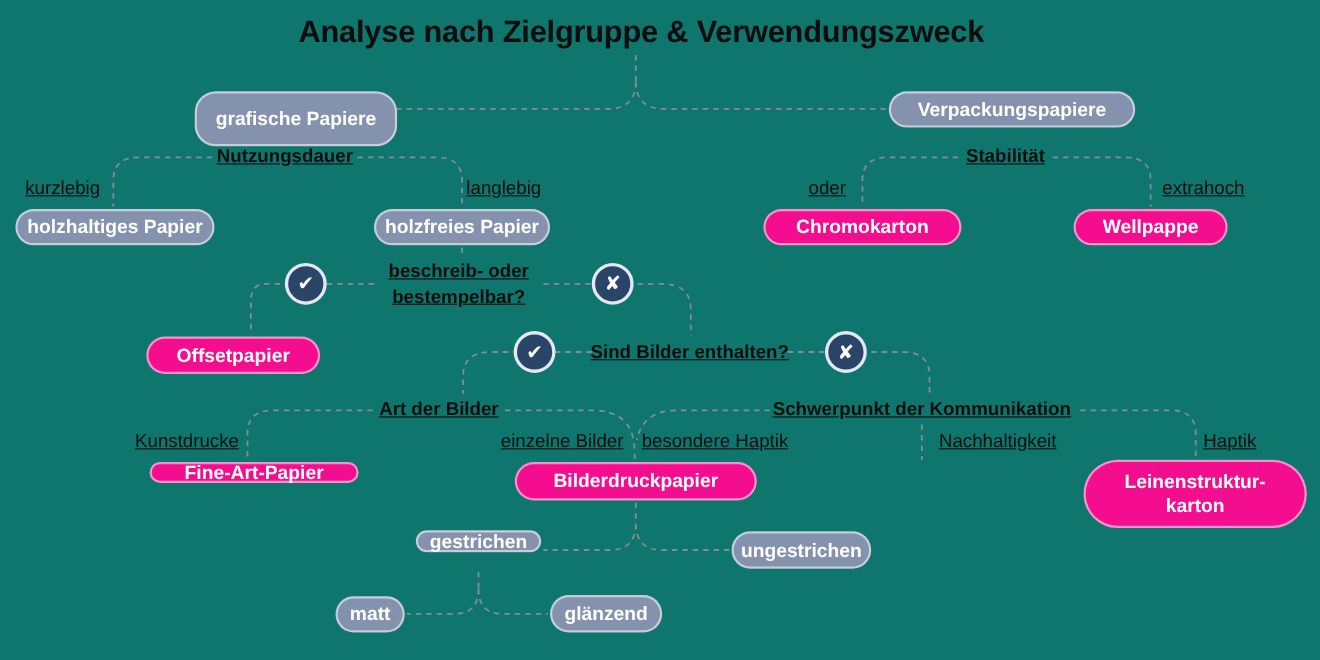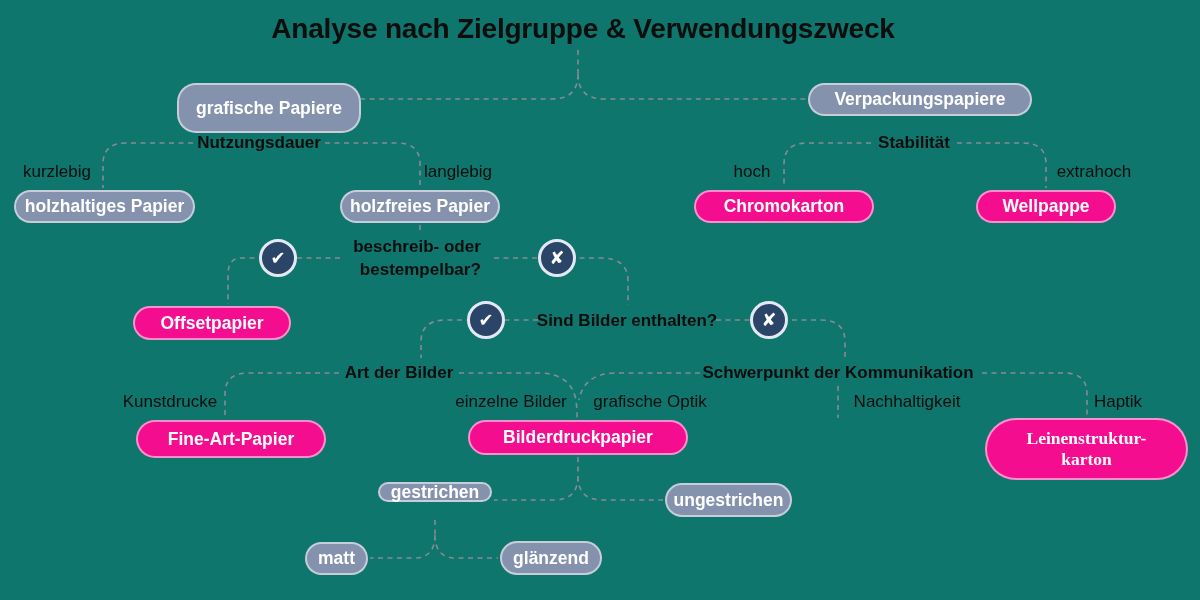--- a/index.html
+++ b/index.html
@@ -19,21 +19,21 @@
     color:#ffffff;font-weight:bold;font-size:17.5px;
     border-radius:19px;text-align:center;line-height:1.2;
     white-space:pre-line;
     border:2px solid rgba(255,255,255,0.55);
     box-sizing:border-box;
   }
   .pill.gray{background:#8492ae;}
   .pill.pink{background:#f40d8e;}
   .lbl{
     position:absolute;transform:translate(-50%,-50%);
-    font-size:17px;white-space:pre-line;text-align:right;line-height:1.35;
+    font-size:17px;white-space:pre-line;text-align:center;line-height:1.35;text-decoration:underline;
   }
   .lbl.bold{font-weight:bold;}
   .title{
     position:absolute;left:583px;top:29px;transform:translate(-50%,-50%);
     font-size:28px;font-weight:bold;white-space:nowrap;letter-spacing:-0.2px;
   }
   .icon{
     position:absolute;width:32px;height:32px;border-radius:50%;
     background:#2b4568;border:3px solid #e3e8f4;box-sizing:content-box;
     color:#ffffff;display:flex;align-items:center;justify-content:center;
@@ -79,21 +79,21 @@
   <div class="title">Analyse nach Zielgruppe &amp; Verwendungszweck</div>
 
   <div class="pill gray" style="left:177px;top:83px;width:184px;height:50px;">grafische Papiere</div>
   <div class="pill gray" style="left:808px;top:83px;width:224px;height:33px;">Verpackungspapiere</div>
 
   <div class="lbl bold" style="left:259px;top:143px;">Nutzungsdauer</div>
   <div class="lbl bold" style="left:914px;top:143px;">Stabilität</div>
 
   <div class="lbl" style="left:57px;top:172px;">kurzlebig</div>
   <div class="lbl" style="left:458px;top:172px;">langlebig</div>
-  <div class="lbl" style="left:752px;top:172px;">hoch</div>
+  <div class="lbl" style="left:752px;top:172px;">oder</div>
   <div class="lbl" style="left:1094px;top:172px;">extrahoch</div>
 
   <div class="pill gray" style="left:14px;top:190px;width:181px;height:33px;">holzhaltiges Papier</div>
   <div class="pill gray" style="left:340px;top:190px;width:160px;height:33px;">holzfreies Papier</div>
   <div class="pill pink" style="left:694px;top:190px;width:180px;height:33px;">Chromokarton</div>
   <div class="pill pink" style="left:976px;top:190px;width:140px;height:33px;">Wellpappe</div>
 
   <div class="lbl bold" style="left:417px;top:259px;">beschreib- oder
 bestempelbar?</div>
   <div class="icon" style="left:278px;top:258px;">
@@ -111,27 +111,27 @@
     </div>
   <div class="icon" style="left:769px;top:320px;">
       <span>✘</span>
     </div>
 
   <div class="lbl bold" style="left:399px;top:373px;">Art der Bilder</div>
   <div class="lbl bold" style="left:838px;top:373px;">Schwerpunkt der Kommunikation</div>
 
   <div class="lbl" style="left:170px;top:402px;">Kunstdrucke</div>
   <div class="lbl" style="left:511px;top:402px;">einzelne Bilder</div>
-  <div class="lbl" style="left:650px;top:402px;">grafische Optik</div>
+  <div class="lbl" style="left:650px;top:402px;">besondere Haptik</div>
   <div class="lbl" style="left:907px;top:402px;">Nachhaltigkeit</div>
   <div class="lbl" style="left:1118px;top:402px;">Haptik</div>
 
-  <div class="pill pink" style="left:136px;top:420px;width:190px;height:38px;">Fine-Art-Papier</div>
+  <div class="pill pink" style="left:136px;top:420px;width:190px;height:19px;">Fine-Art-Papier</div>
   <div class="pill pink" style="left:468px;top:420px;width:220px;height:35px;">Bilderdruckpapier</div>
-  <div class="pill pink" style="left:985px;top:418px;width:203px;height:62px;border-radius:31px;font-family:Liberation Serif, serif;">Leinenstruktur-
+  <div class="pill pink" style="left:985px;top:418px;width:203px;height:62px;border-radius:31px;">Leinenstruktur-
 karton</div>
 
   <div class="pill gray" style="left:378px;top:482px;width:114px;height:20px;">gestrichen</div>
   <div class="pill gray" style="left:665px;top:483px;width:127px;height:34px;">ungestrichen</div>
   <div class="pill gray" style="left:305px;top:542px;width:63px;height:33px;">matt</div>
   <div class="pill gray" style="left:500px;top:541px;width:102px;height:34px;">glänzend</div>
 
 </div>
 
 </body></html>

